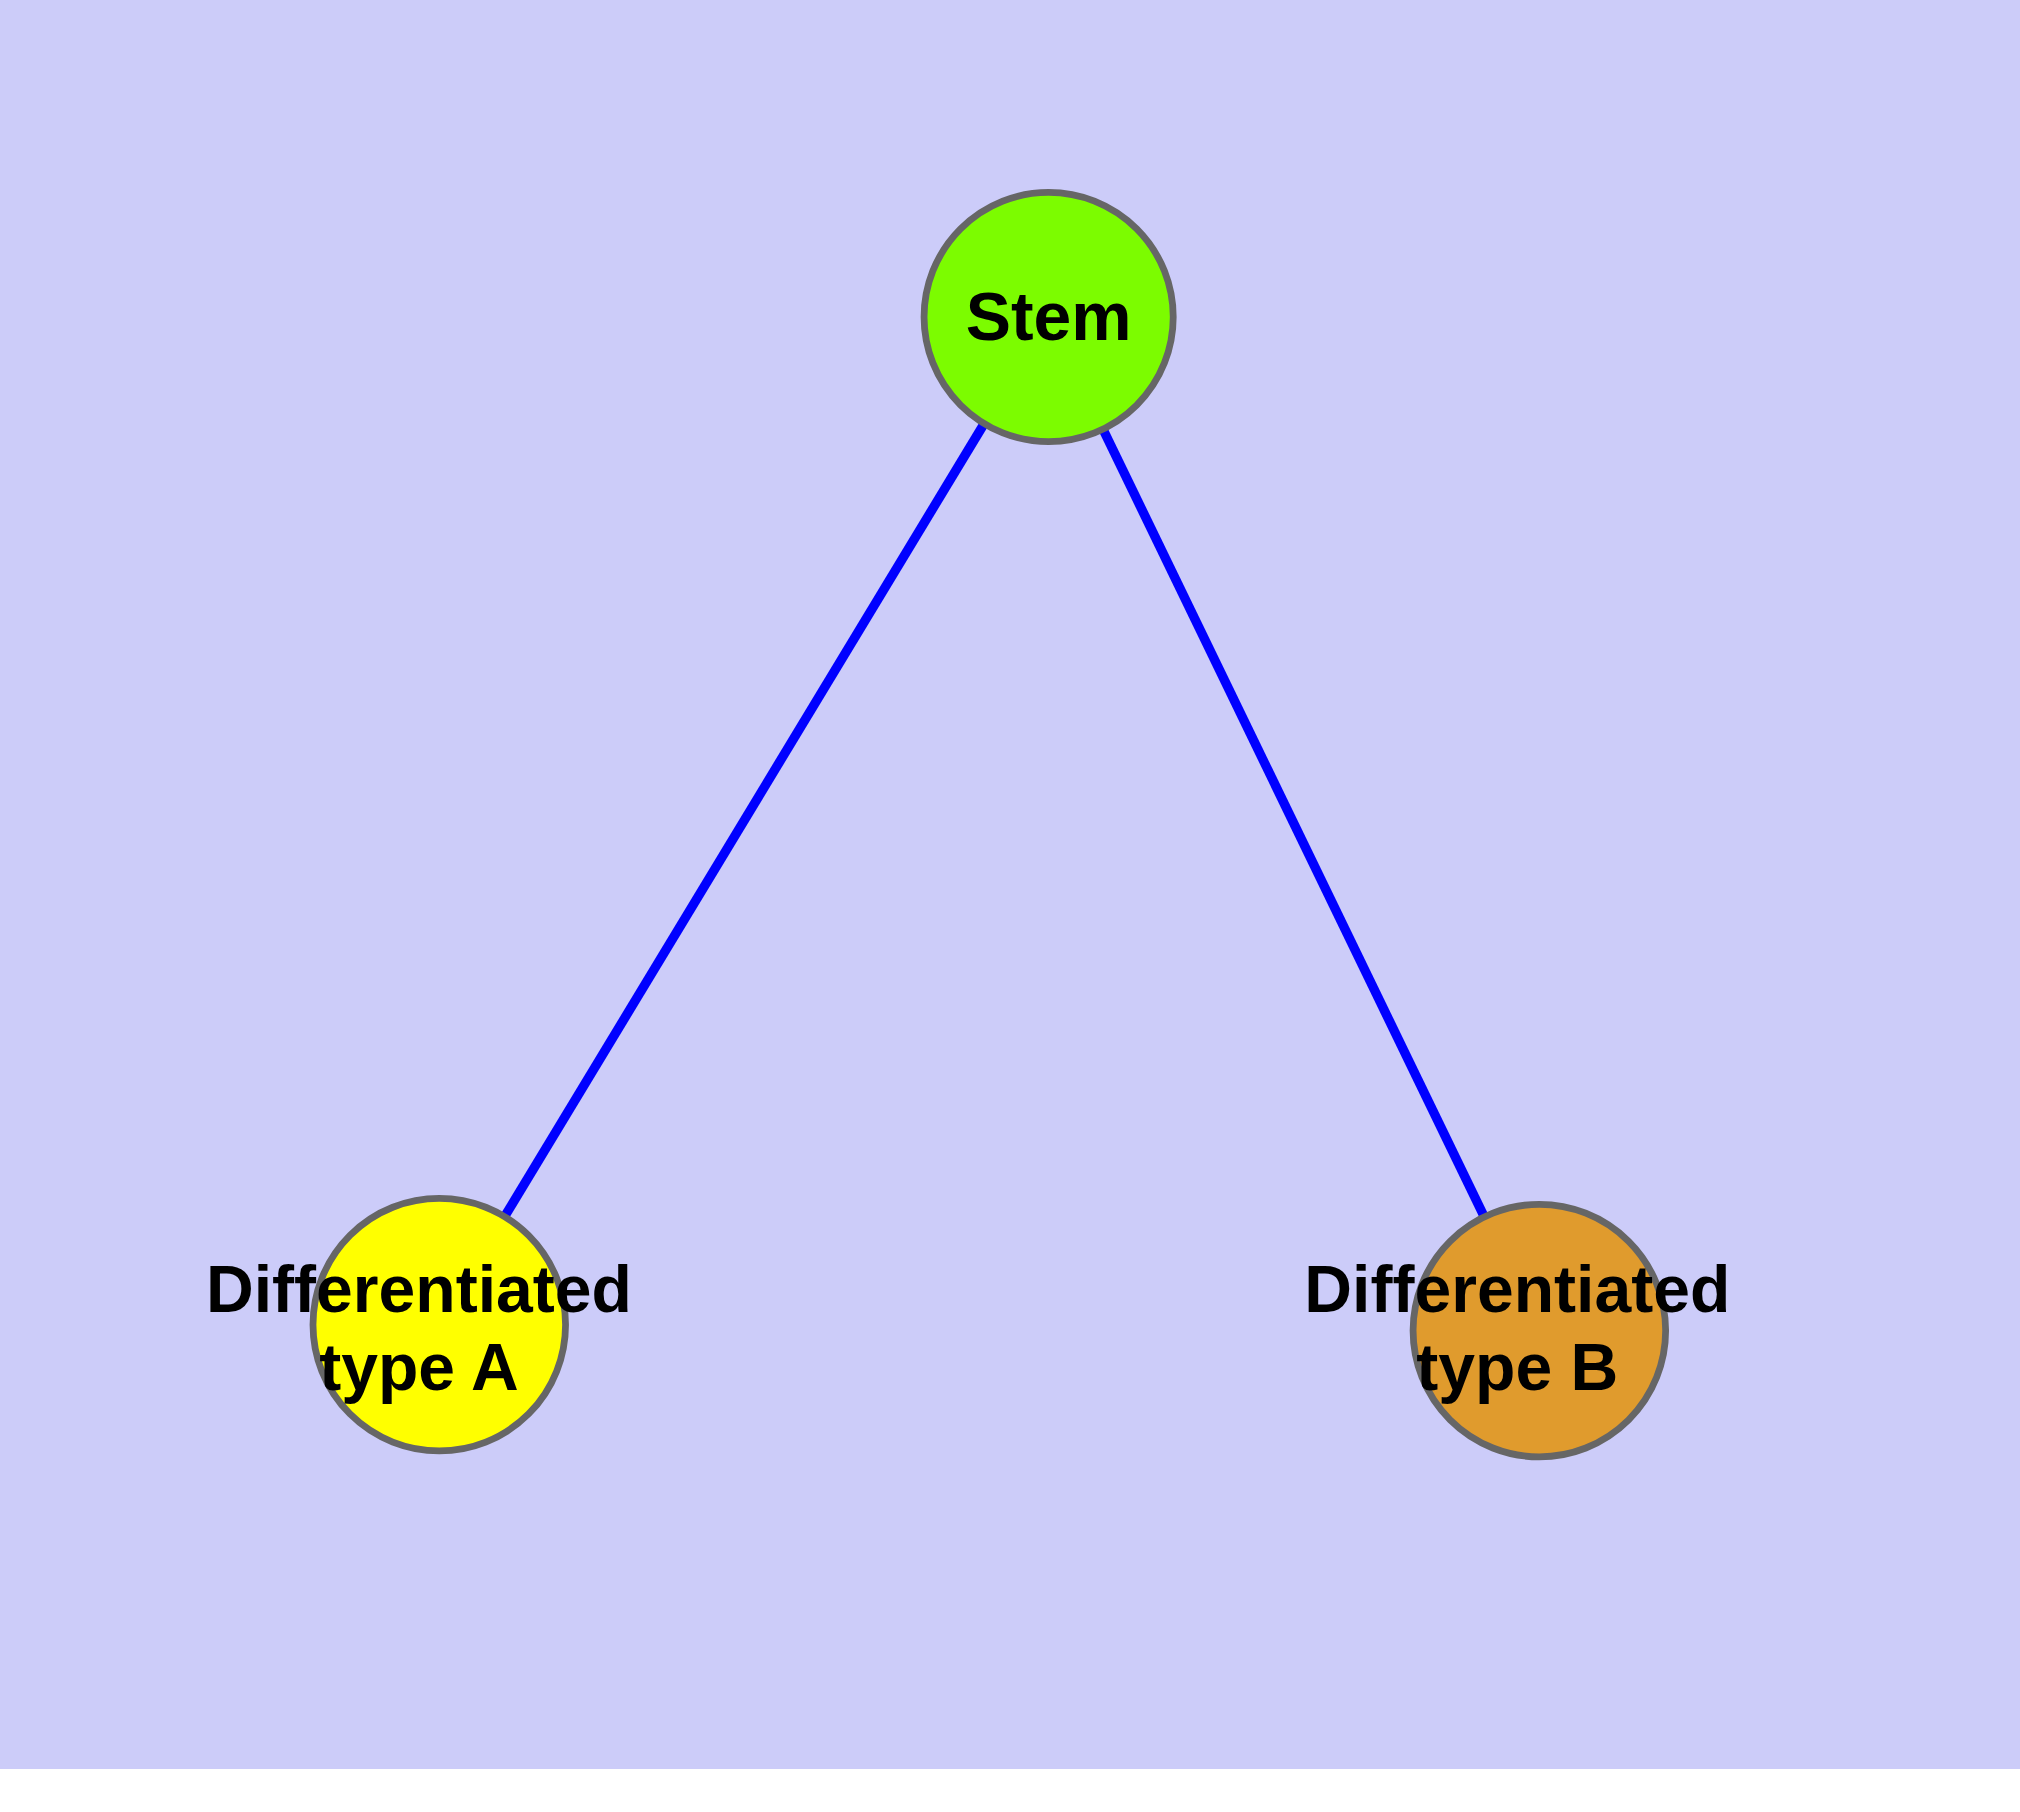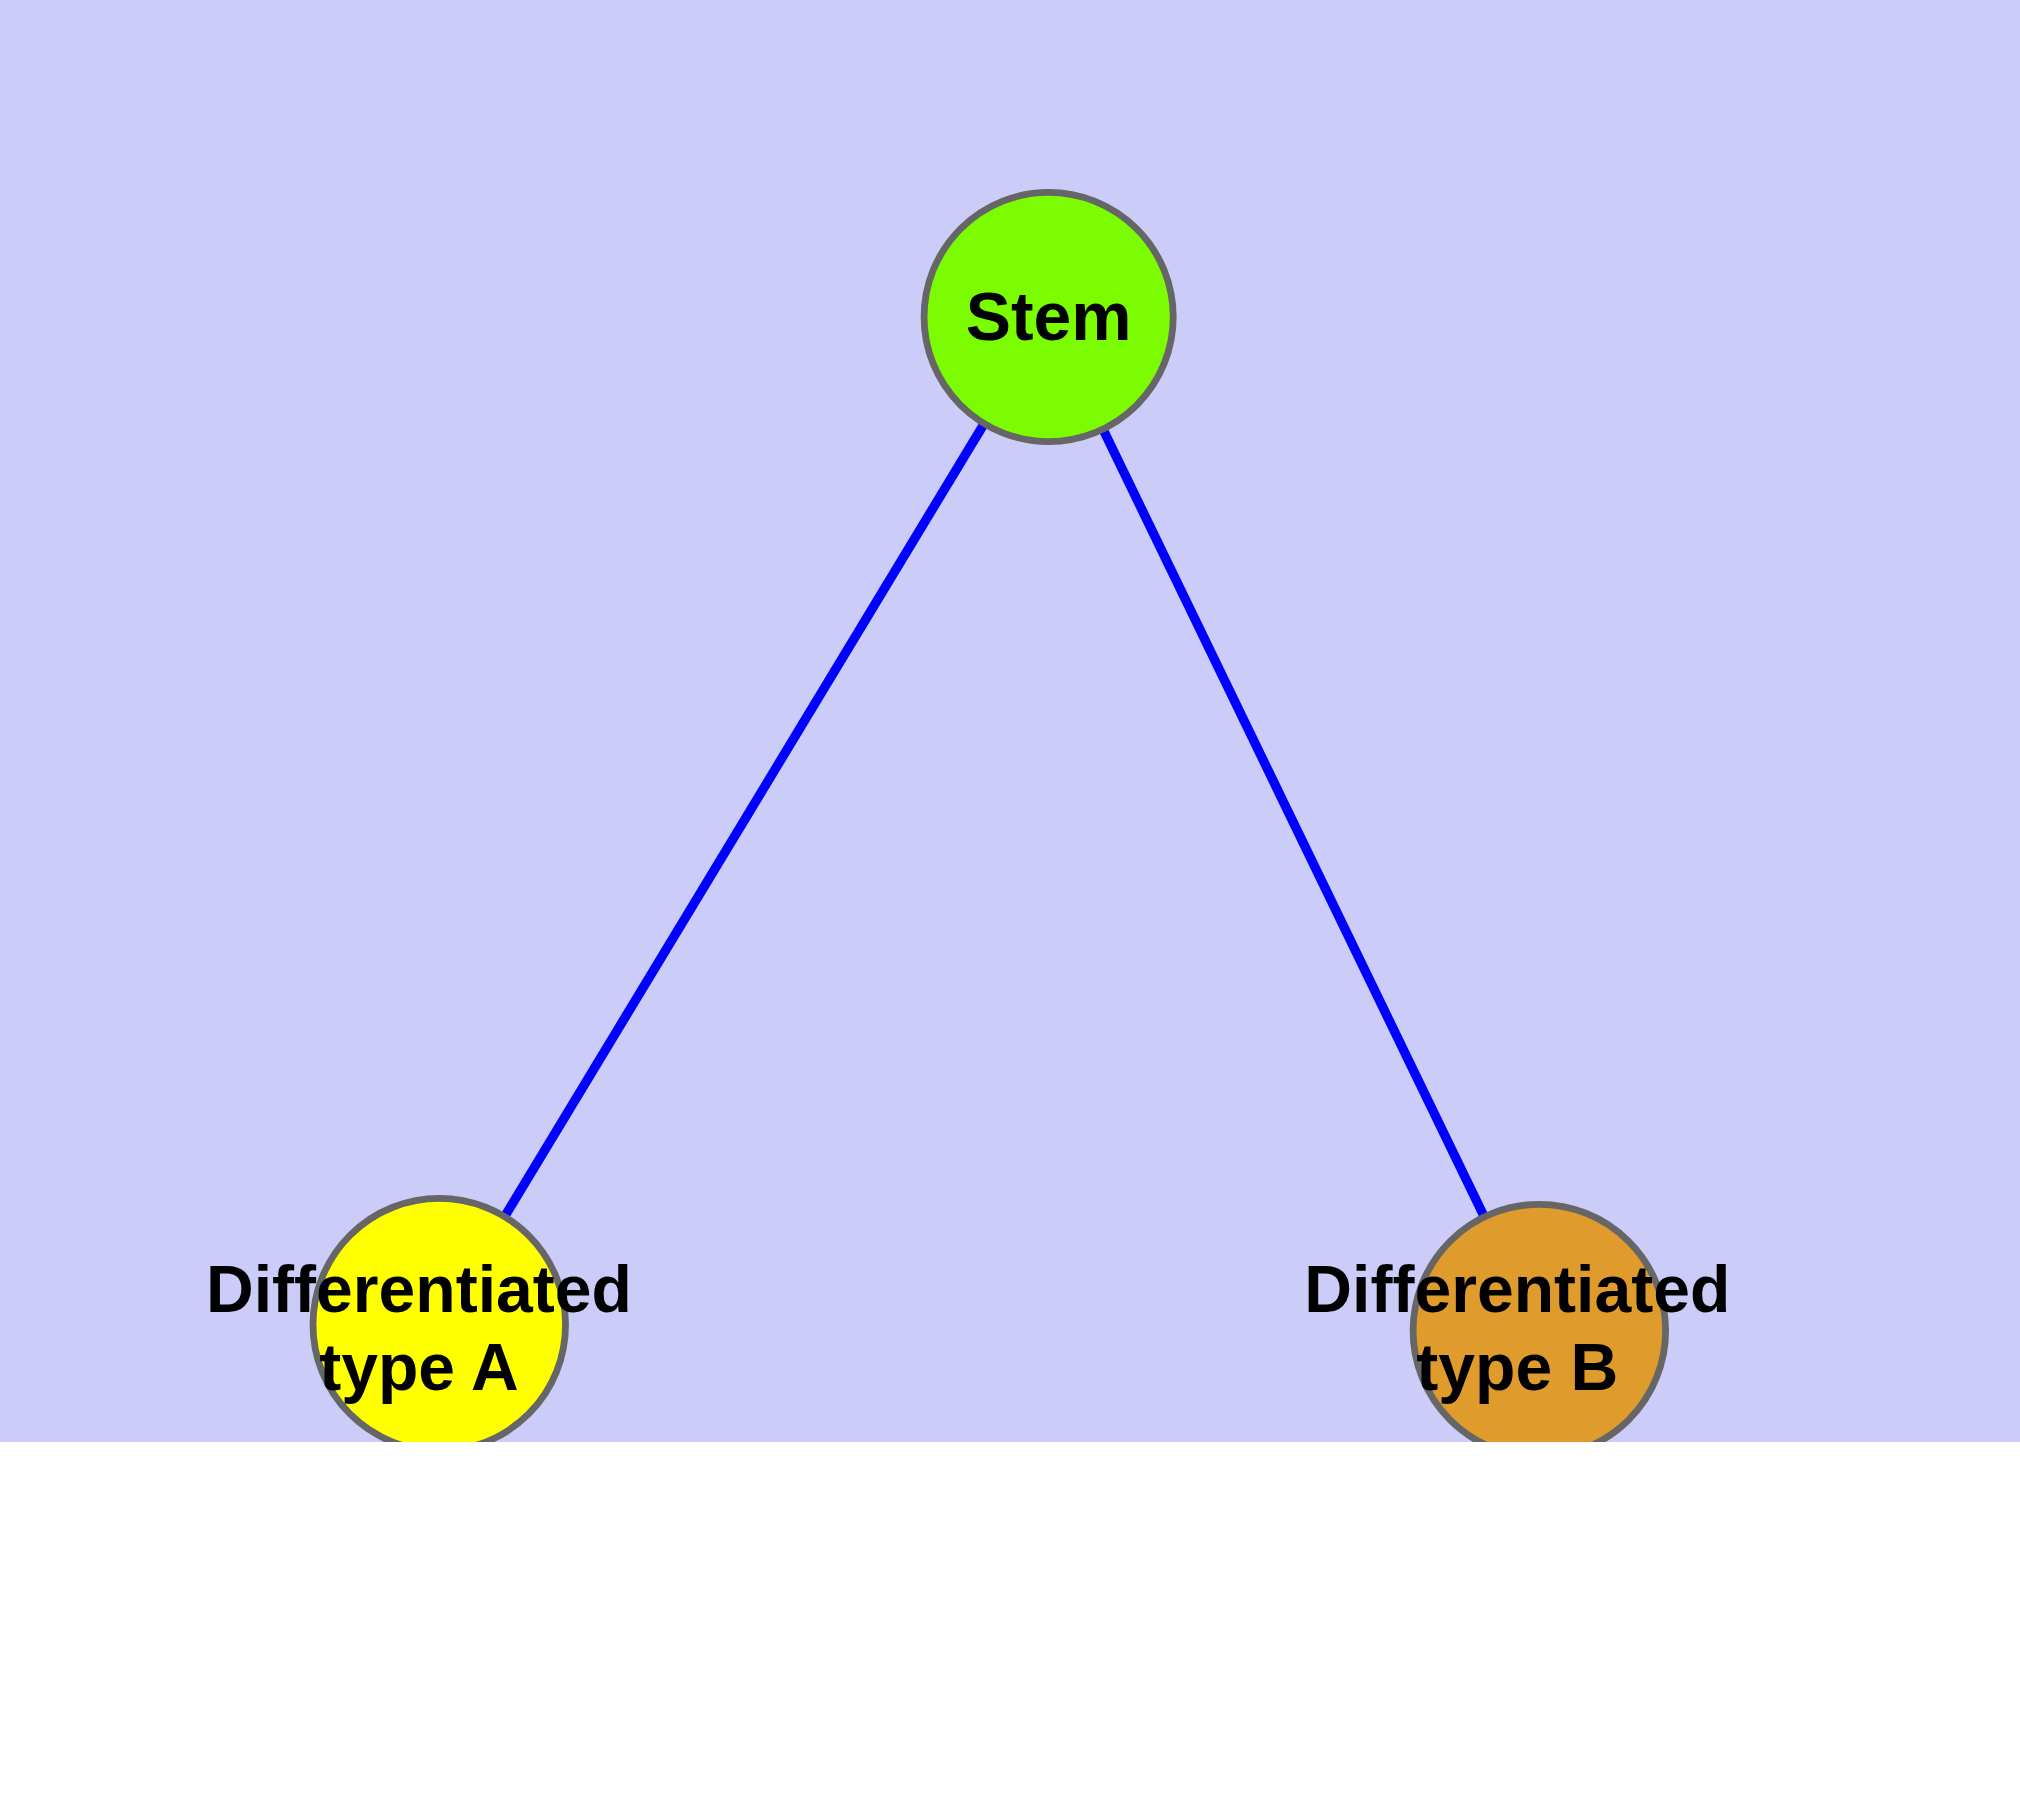--- a/index.html
+++ b/index.html
@@ -7,21 +7,21 @@
     margin: 0;
     padding: 0;
     background: #ffffff;
   }
   body {
     font-family: "Liberation Sans", sans-serif;
   }
   #canvas {
     position: relative;
     width: 2021px;
-    height: 1442px;
+    height: 1769px;
     background: #ccccf9;
     overflow: hidden;
   }
   #graph-svg {
     position: absolute;
     left: 0;
     top: 0;
     width: 2021px;
     height: 1812px;
     display: block;

